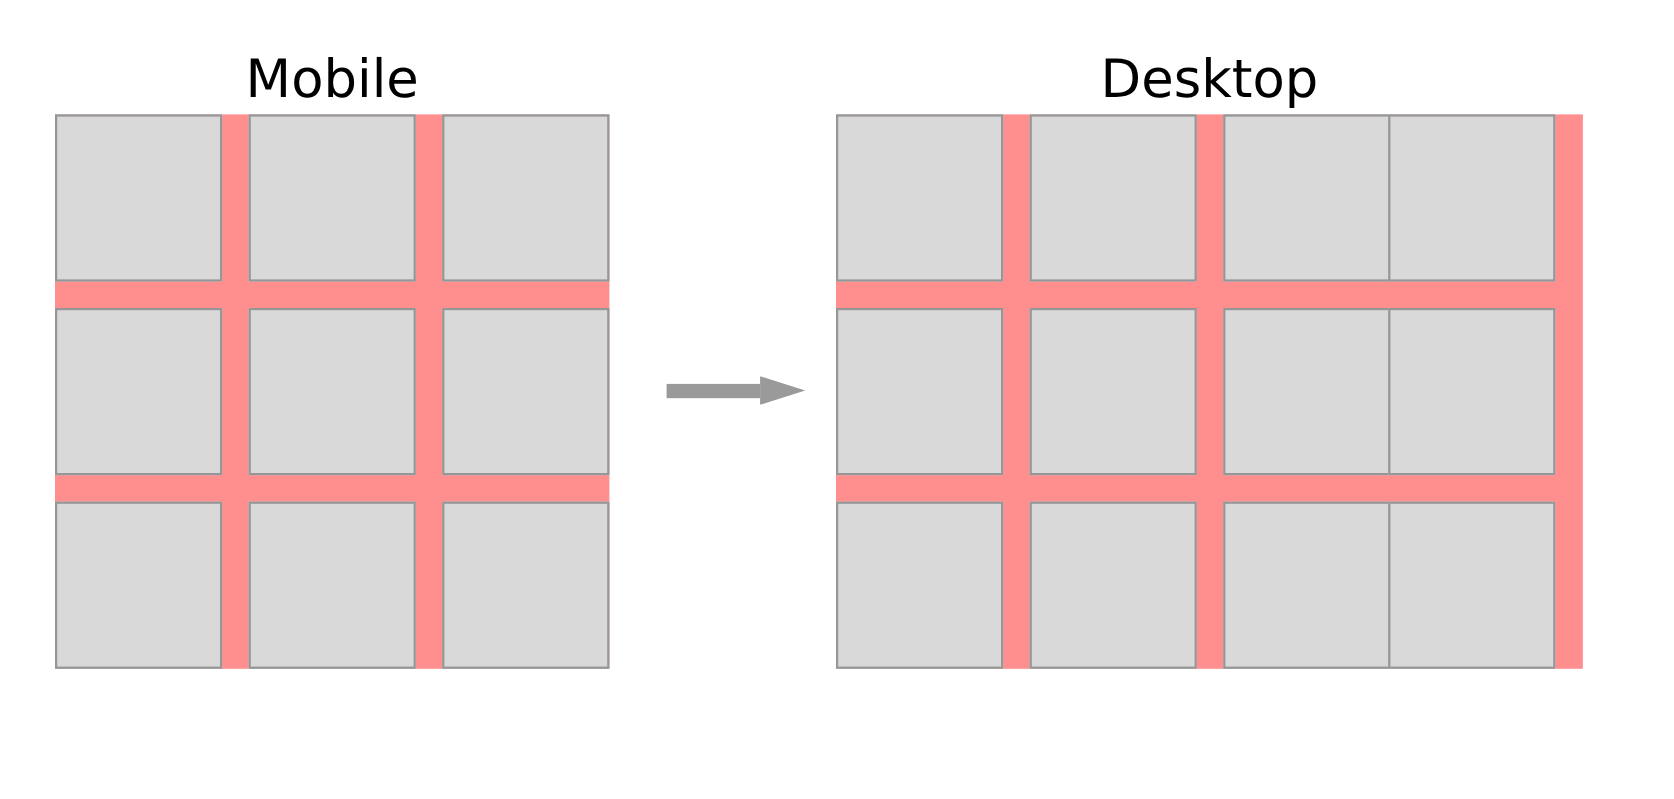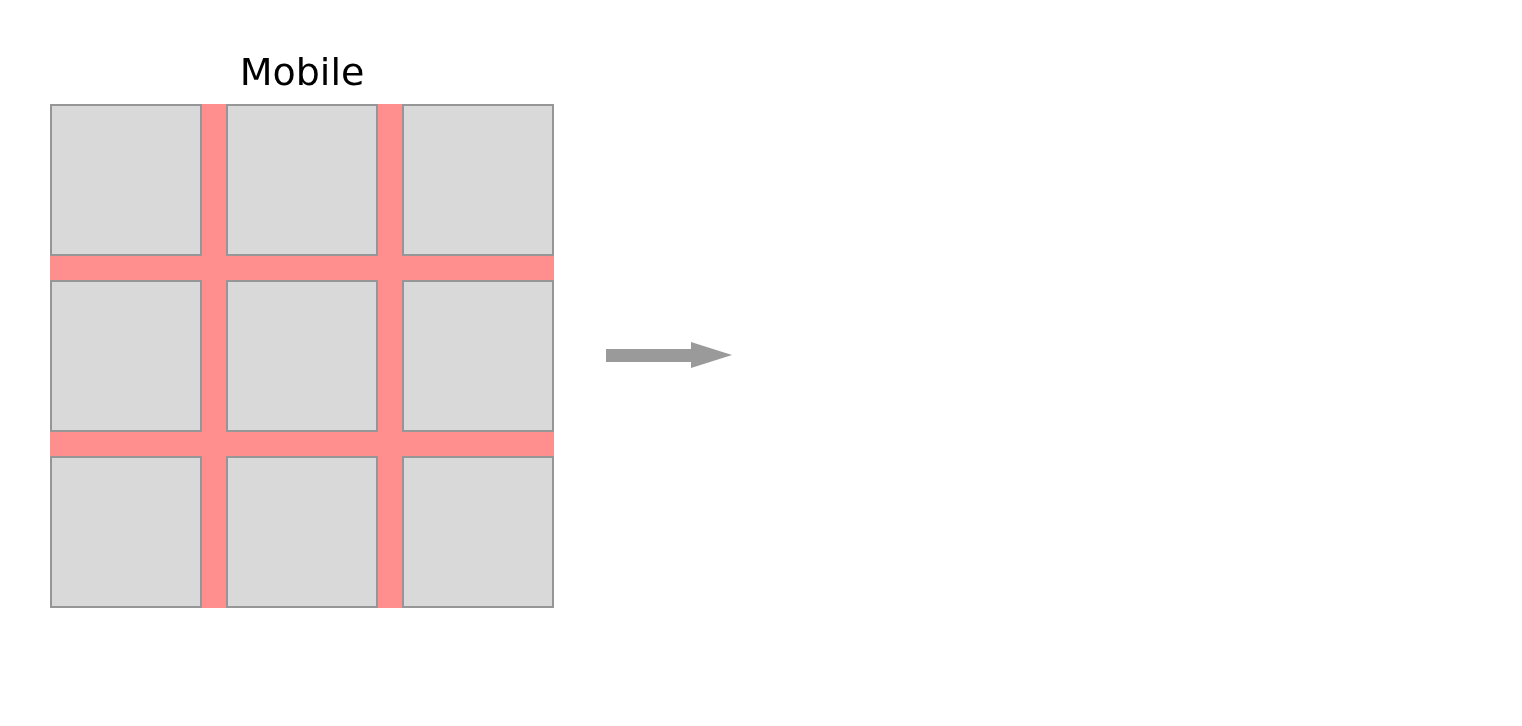--- a/index.html
+++ b/index.html
@@ -25,21 +25,21 @@
   }
   .panel-mobile  { left: 50px;  width: 504px; }
   .panel-desktop { left: 760px; width: 679px; }
 
   .panel-title {
     height: 64px;
     margin: 0;
     display: flex;
     align-items: center;
     justify-content: center;
-    font-size: 38px;
+    font-size: 48px;
     font-weight: 400;
     color: var(--title-text, #000000);
     line-height: 1;
     white-space: nowrap;
   }
 
   
   .grid {
     background: var(--gutter-pink, #FF8F8F);
   }
@@ -118,14 +118,37 @@
           <div class="cell"></div>
         </div>
       </div>
   </section>
 
   <div class="arrow">
     <div class="arrow-body"></div>
     <div class="arrow-head"></div>
   </div>
 
+  <section class="panel panel-desktop">
+    <h2 class="panel-title">Desktop</h2>
+    <div class="grid grid-desktop">
+        <div class="grid-row">
+          <div class="cell"></div>
+          <div class="cell"></div>
+          <div class="cell"></div>
+          <div class="cell"></div>
+        </div>
+        <div class="grid-row">
+          <div class="cell"></div>
+          <div class="cell"></div>
+          <div class="cell"></div>
+          <div class="cell"></div>
+        </div>
+        <div class="grid-row">
+          <div class="cell"></div>
+          <div class="cell"></div>
+          <div class="cell"></div>
+          <div class="cell"></div>
+        </div>
+      </div>
+  </section>
 
 </div>
 
 </body></html>

